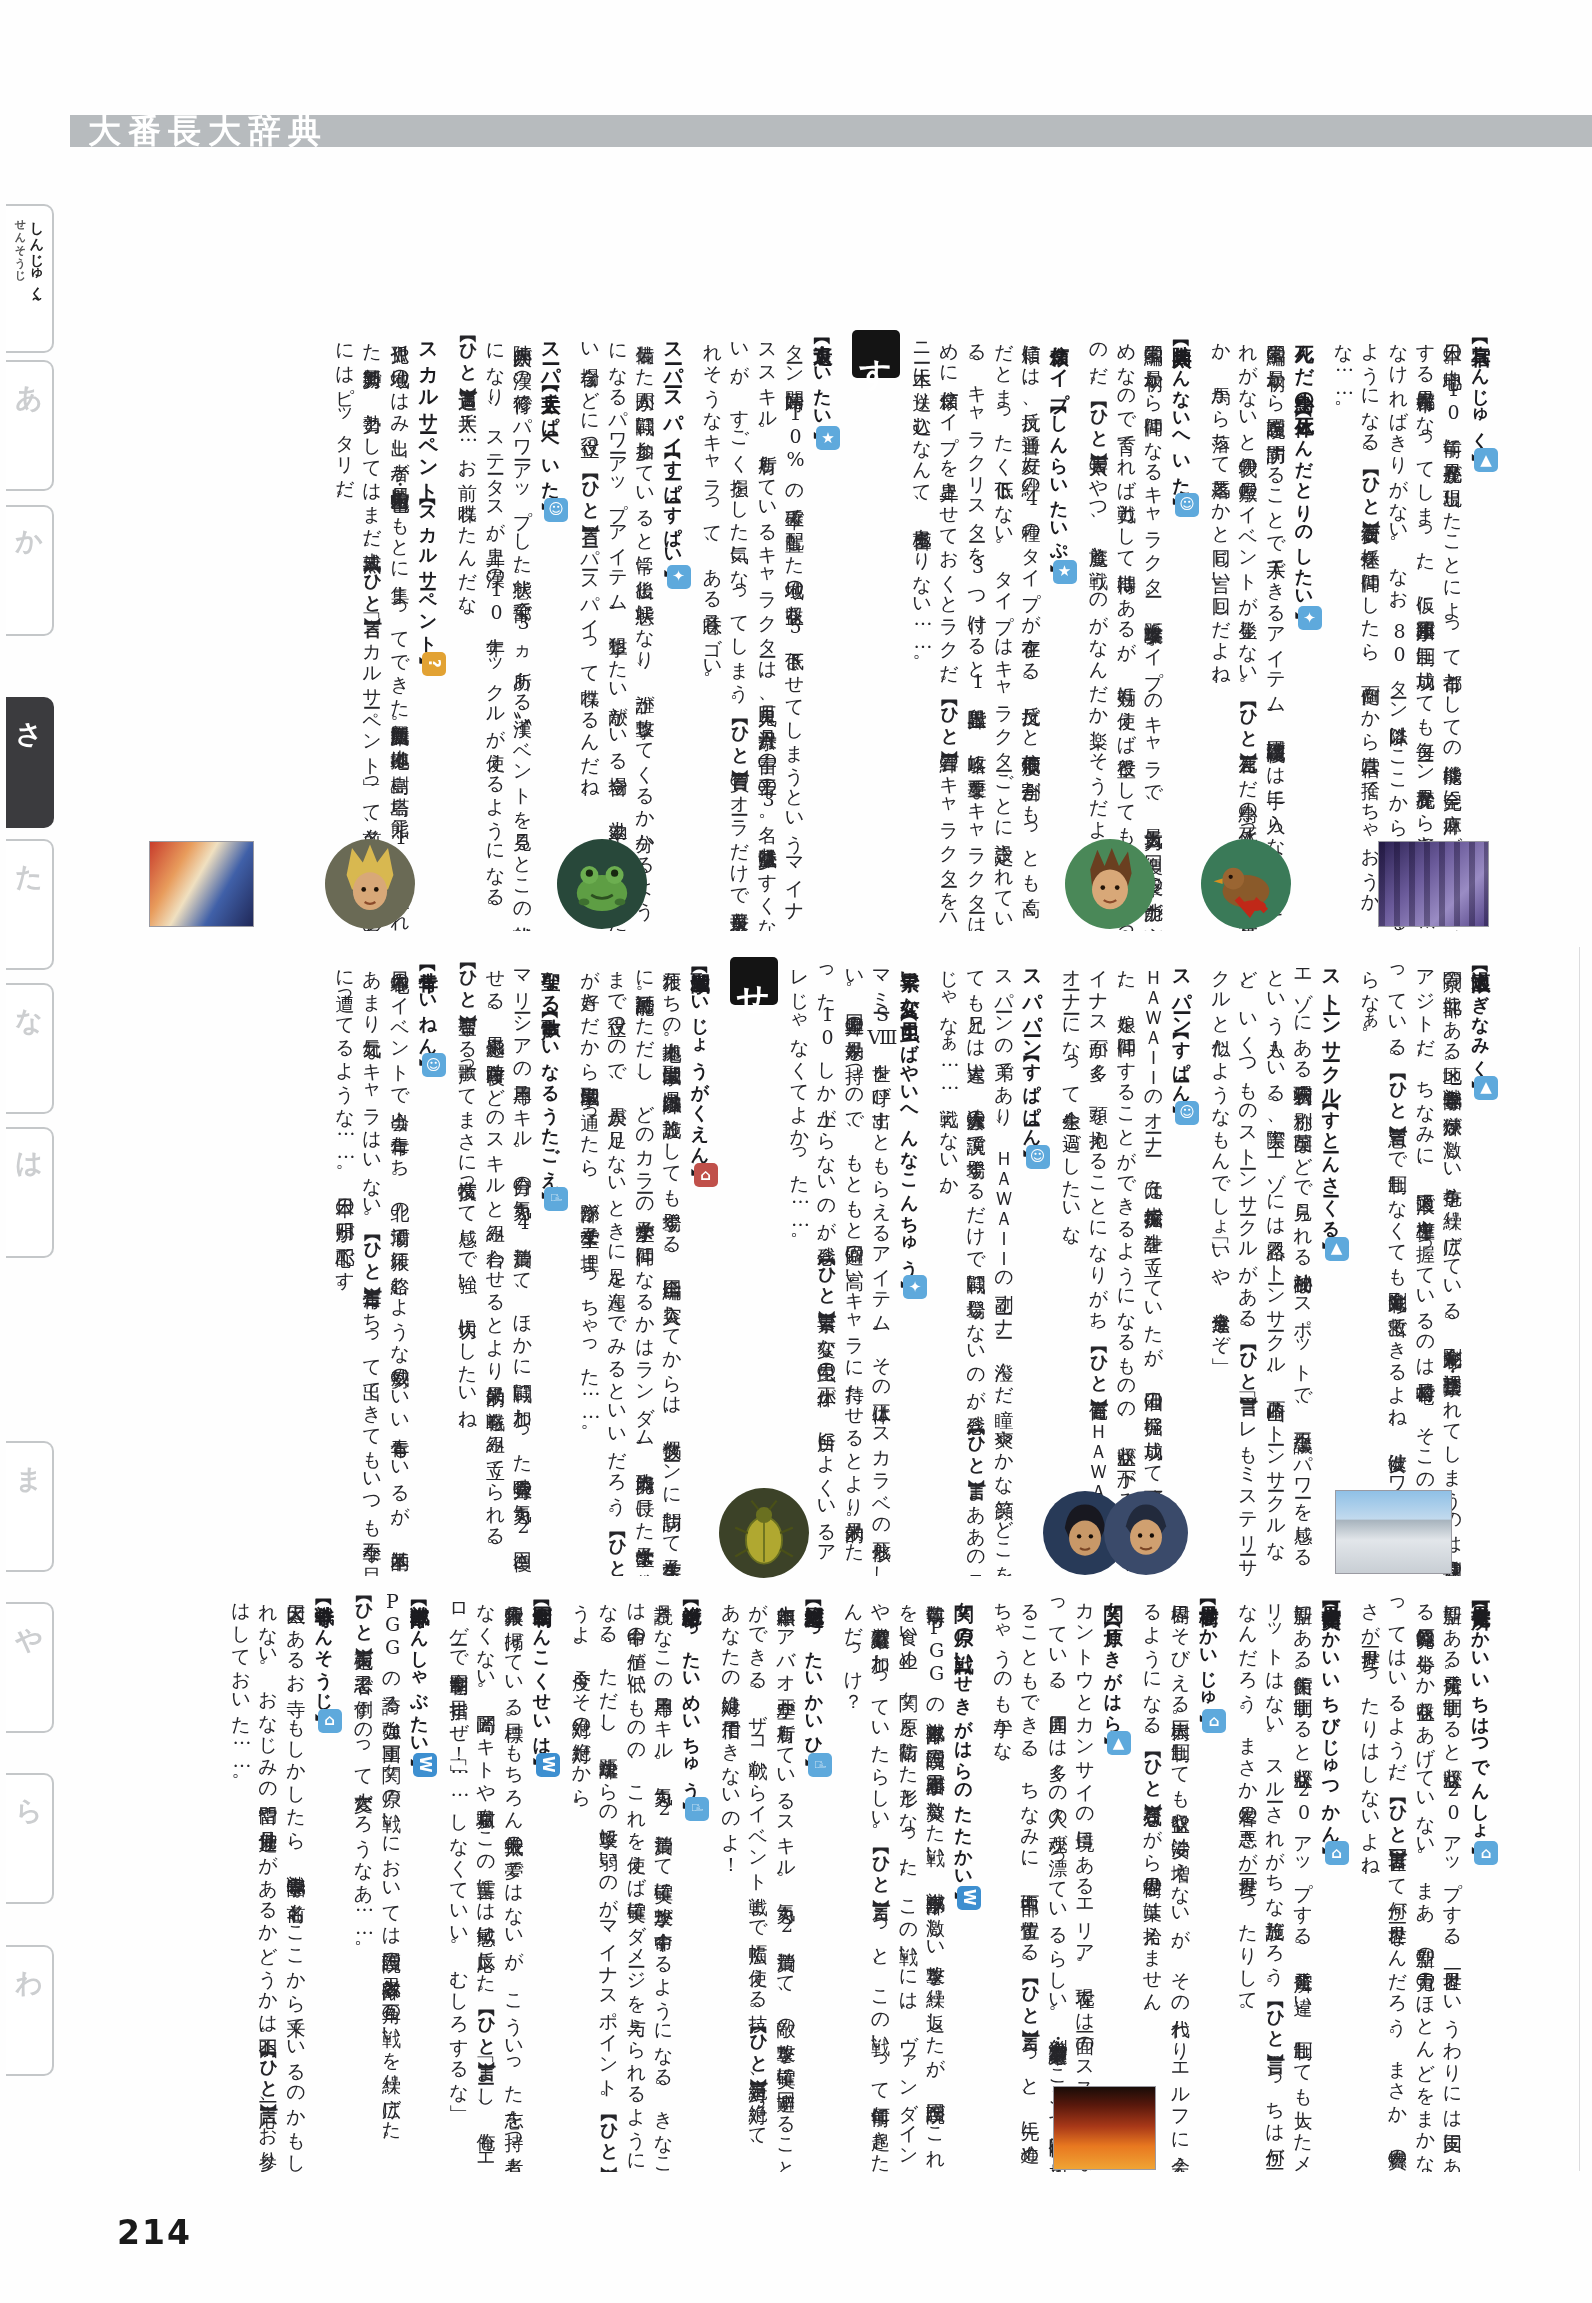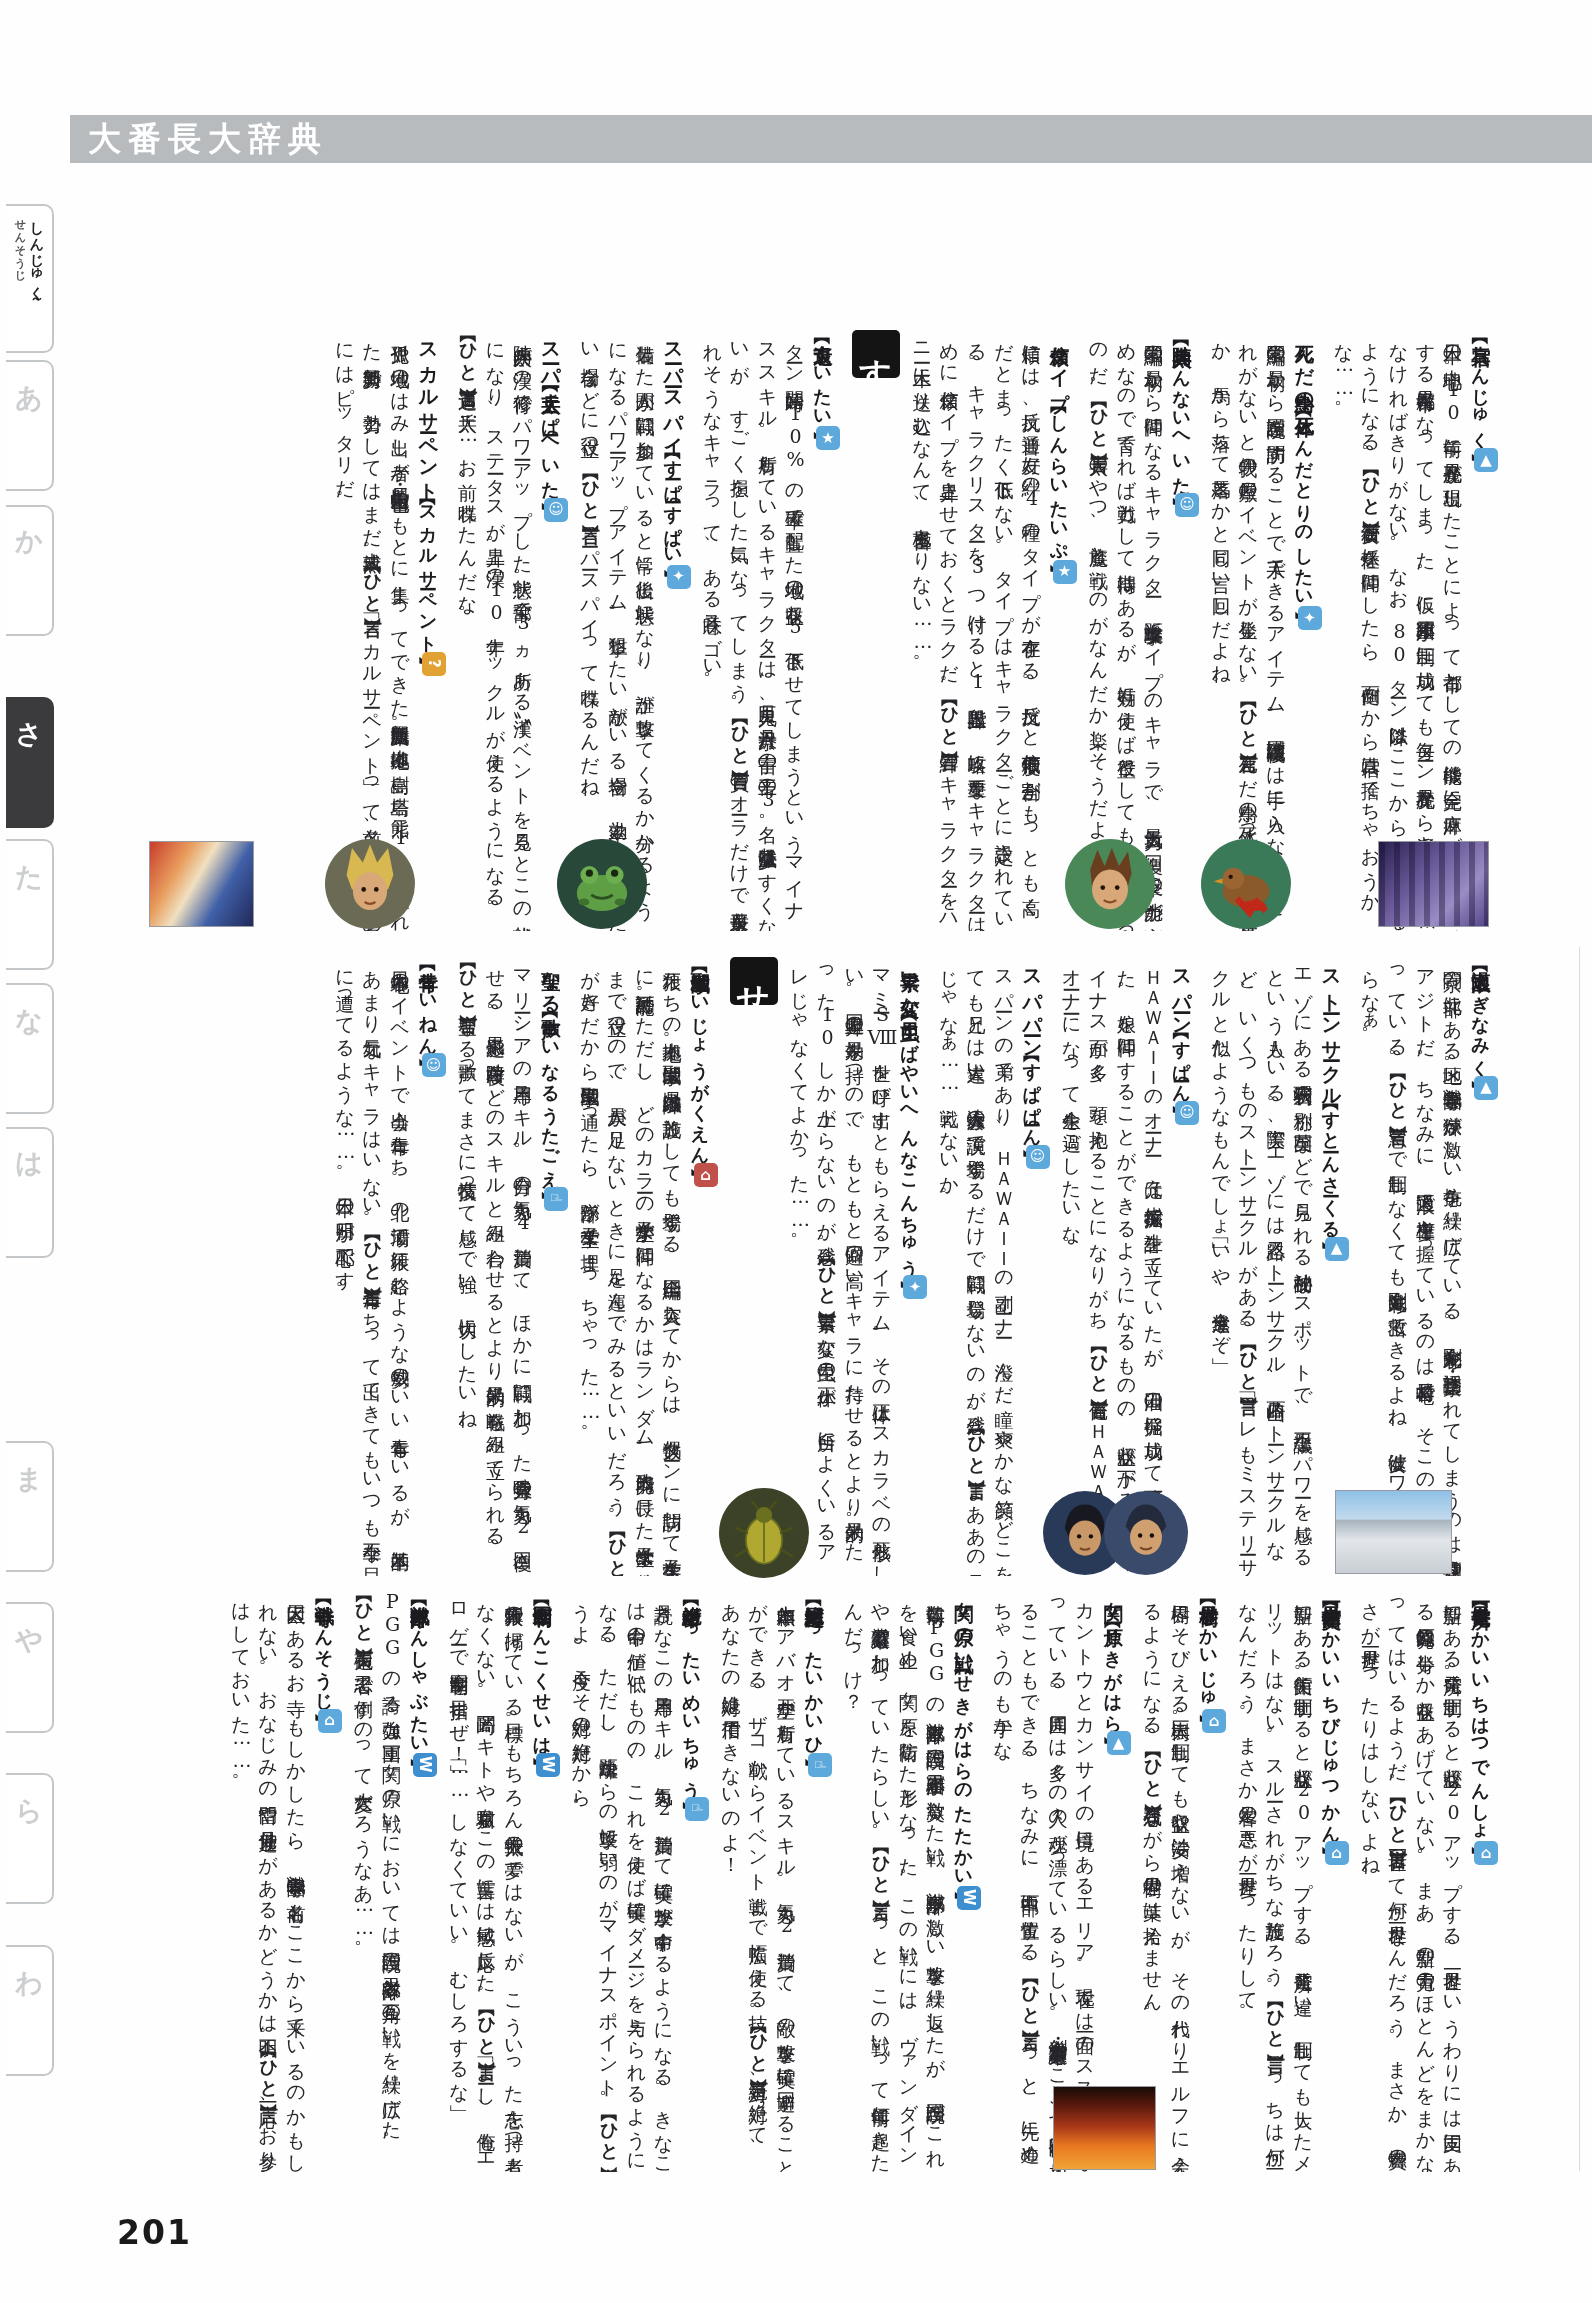--- a/index.html
+++ b/index.html
@@ -1,19 +1,19 @@
 <!DOCTYPE html>
 <html><head>
 <meta charset="utf-8">
 <style>
   html,body{margin:0;padding:0;}
   body{width:1592px;height:2303px;position:relative;background:#fefefe;
        font-family:"DejaVu Serif", serif;color:#26262a;overflow:hidden;}
   
-  .hdr-bar{position:absolute;left:70px;top:115px;width:1522px;height:48px;
+  .hdr-bar{position:absolute;left:70px;top:115px;width:1522px;height:32px;
            background:#b7bbbe;display:flex;align-items:center;}
   .hdr-title{font-family:"DejaVu Sans", sans-serif;font-weight:bold;color:#ffffff;
              font-size:33px;letter-spacing:7px;padding-left:18px;white-space:nowrap;}
   
   .tab{position:absolute;left:6px;width:48px;background:#ffffff;border:2.5px solid #c4c7c9;
        border-left:none;border-radius:0 10px 10px 0;box-sizing:border-box;
        display:flex;align-items:flex-start;justify-content:center;}
   .tab .lab{writing-mode:vertical-rl;text-orientation:upright;
        font-family:"DejaVu Sans", sans-serif;font-weight:bold;font-size:27px;
        color:#ccced0;margin-top:4px;}
@@ -269,14 +269,14 @@
         <line x1="32" y1="50" x2="18" y2="44" stroke="#4a5018" stroke-width="2.5"></line>
         <line x1="68" y1="50" x2="82" y2="44" stroke="#4a5018" stroke-width="2.5"></line>
         <line x1="32" y1="68" x2="18" y2="76" stroke="#4a5018" stroke-width="2.5"></line>
         <line x1="68" y1="68" x2="82" y2="76" stroke="#4a5018" stroke-width="2.5"></line>
       </svg></div>
     <div class="ph" style="left: 1053px; top: 2086px; width: 103px; height: 84px; background: linear-gradient(rgb(24, 12, 8) 0%, rgb(88, 24, 12) 22%, rgb(168, 56, 24) 48%, rgb(232, 120, 32) 72%, rgb(240, 164, 52) 100%);"></div>
   </div>
 
 <div class="edge-line"></div>
 
-<div class="pagenum">201</div>
+<div class="pagenum">214</div>
 
 
 </body></html>

